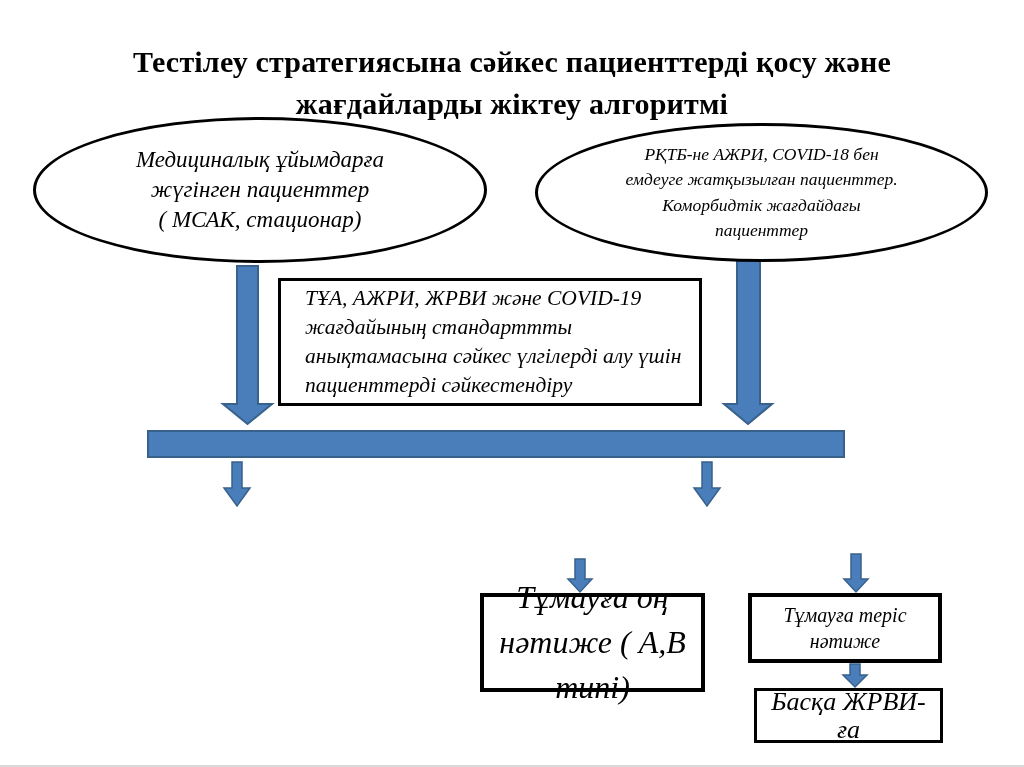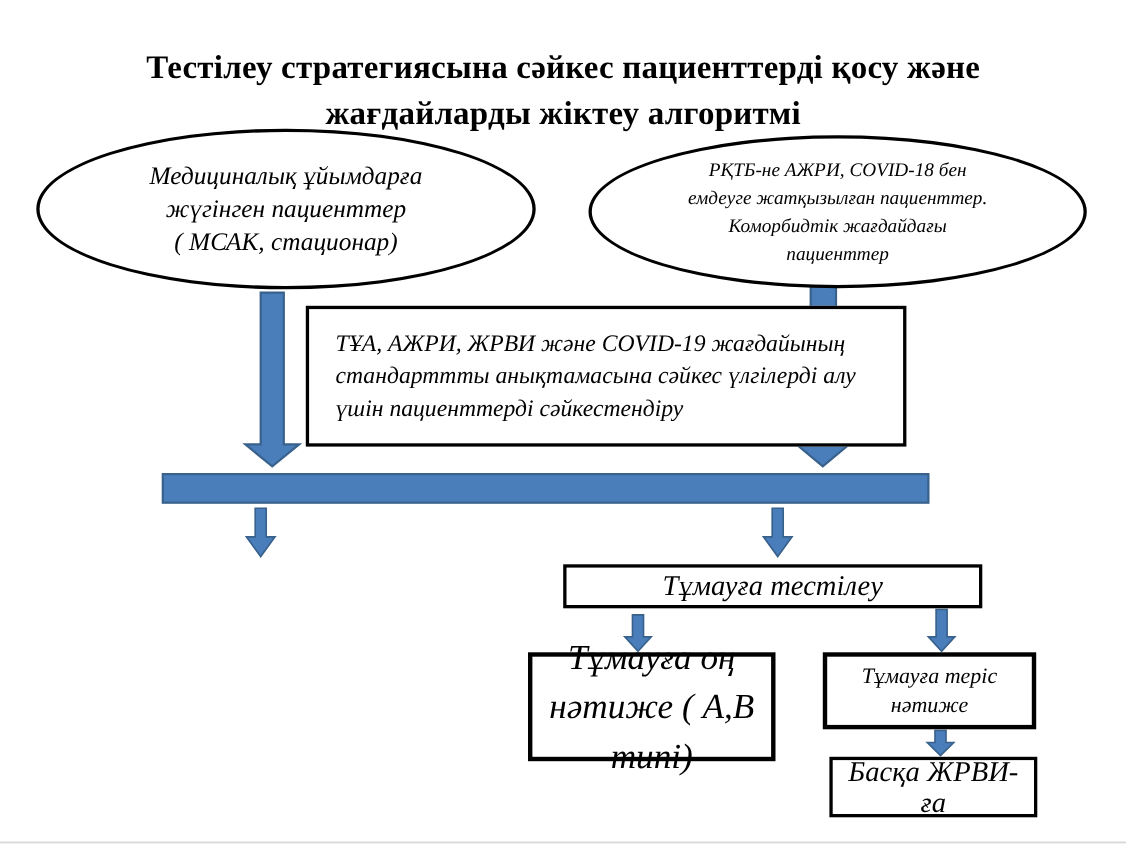--- a/index.html
+++ b/index.html
@@ -35,21 +35,21 @@
     text-align: center;
     white-space: pre-line;
     font-style: italic;
   }
   .ellipse { border-radius: 50%; }
   .ellipse-left   { left: 33px;  top: 117px; width: 454px; height: 146px; font-size: 23px; line-height: 1.3; }
   .ellipse-left .inner  { width: 330px; }
   .ellipse-right  { left: 535px; top: 123px; width: 453px; height: 139px; font-size: 17.5px; line-height: 1.45; }
   .ellipse-right .inner { width: 330px; }
   .criteria-box {
-    left: 278px; top: 278px; width: 546px; height: 128px;
+    left: 278px; top: 278px; width: 424px; height: 128px;
     font-size: 21.5px; line-height: 1.35;
     justify-content: flex-start; text-align: left;
     padding-left: 24px; padding-right: 4px;
     white-space: normal;
   }
   .sars-box      { left: 118px; top: 511px; width: 327px; height: 47px; font-size: 27px; }
   .flu-box       { left: 512px; top: 513px; width: 381px; height: 40px; font-size: 26px; }
   .flu-pos-box   { left: 480px; top: 593px; width: 225px; height: 99px; font-size: 32px; line-height: 1.4; border-width: 4px; }
   .flu-neg-box   { left: 748px; top: 593px; width: 194px; height: 70px; font-size: 20px; line-height: 1.3; border-width: 4px; }
   .other-box     { left: 754px; top: 688px; width: 189px; height: 55px; font-size: 26px; line-height: 1.05; border-width: 3px; }
@@ -96,23 +96,20 @@
 емдеуге жатқызылған пациенттер.
 Коморбидтік жағдайдағы
 пациенттер</div>
   </div>
 
   <div class="shape criteria-box">
     <div>ТҰА, АЖРИ, ЖРВИ және COVID-19 жағдайының  стандарттты анықтамасына сәйкес үлгілерді алу үшін пациенттерді сәйкестендіру</div>
   </div>
 
 
-  <div class="shape flu-box">
-    <div>Тұмауға тестілеу</div>
-  </div>
 
   <div class="shape flu-pos-box">
     <div>Тұмауға оң
 нәтиже ( А,В типі)</div>
   </div>
 
   <div class="shape flu-neg-box">
     <div>Тұмауға теріс
 нәтиже</div>
   </div>

